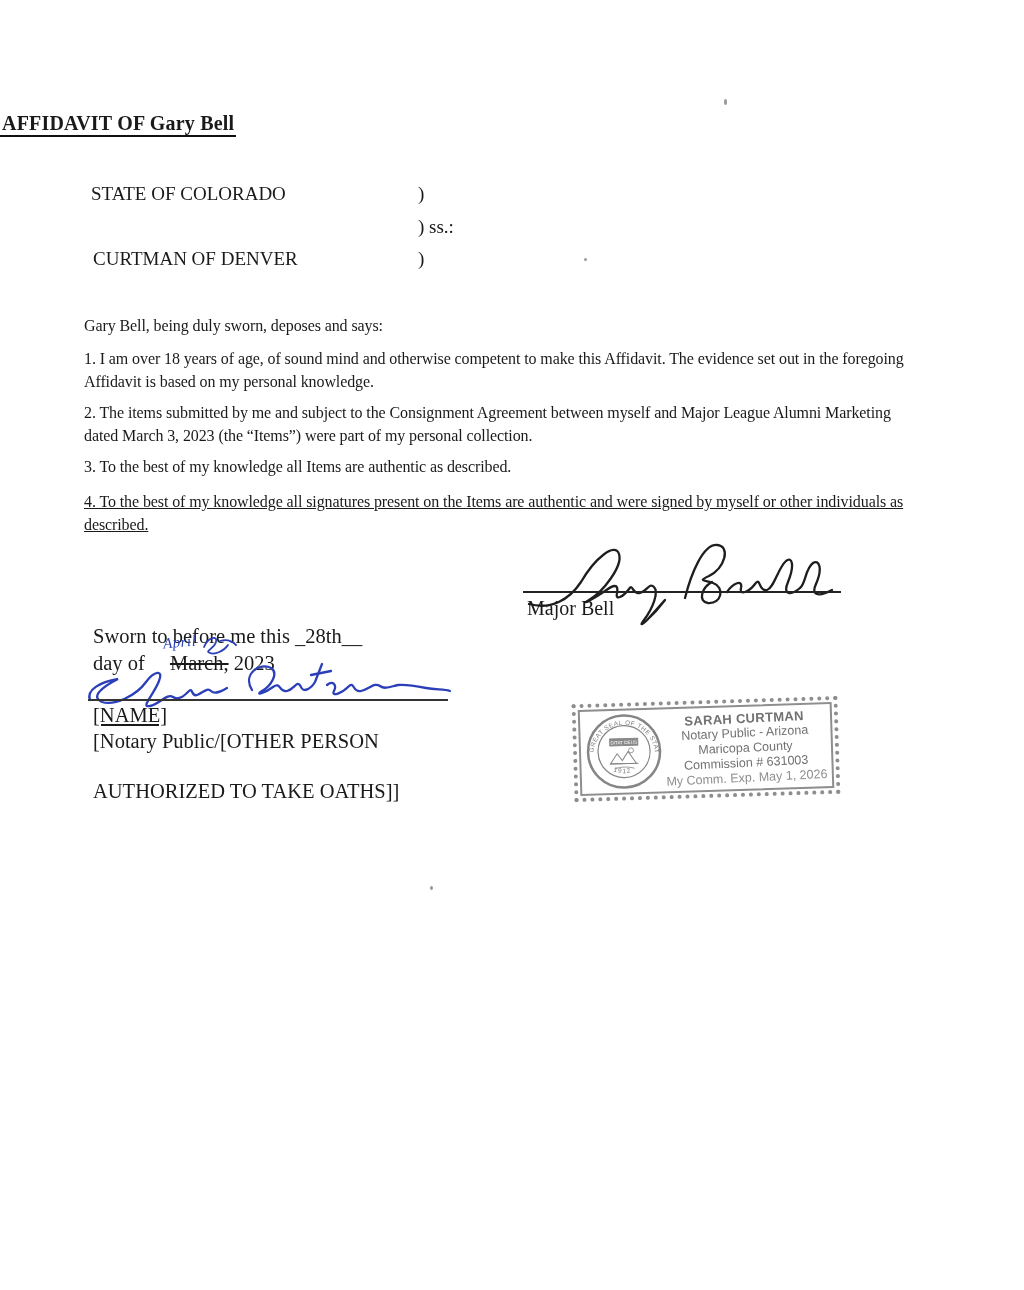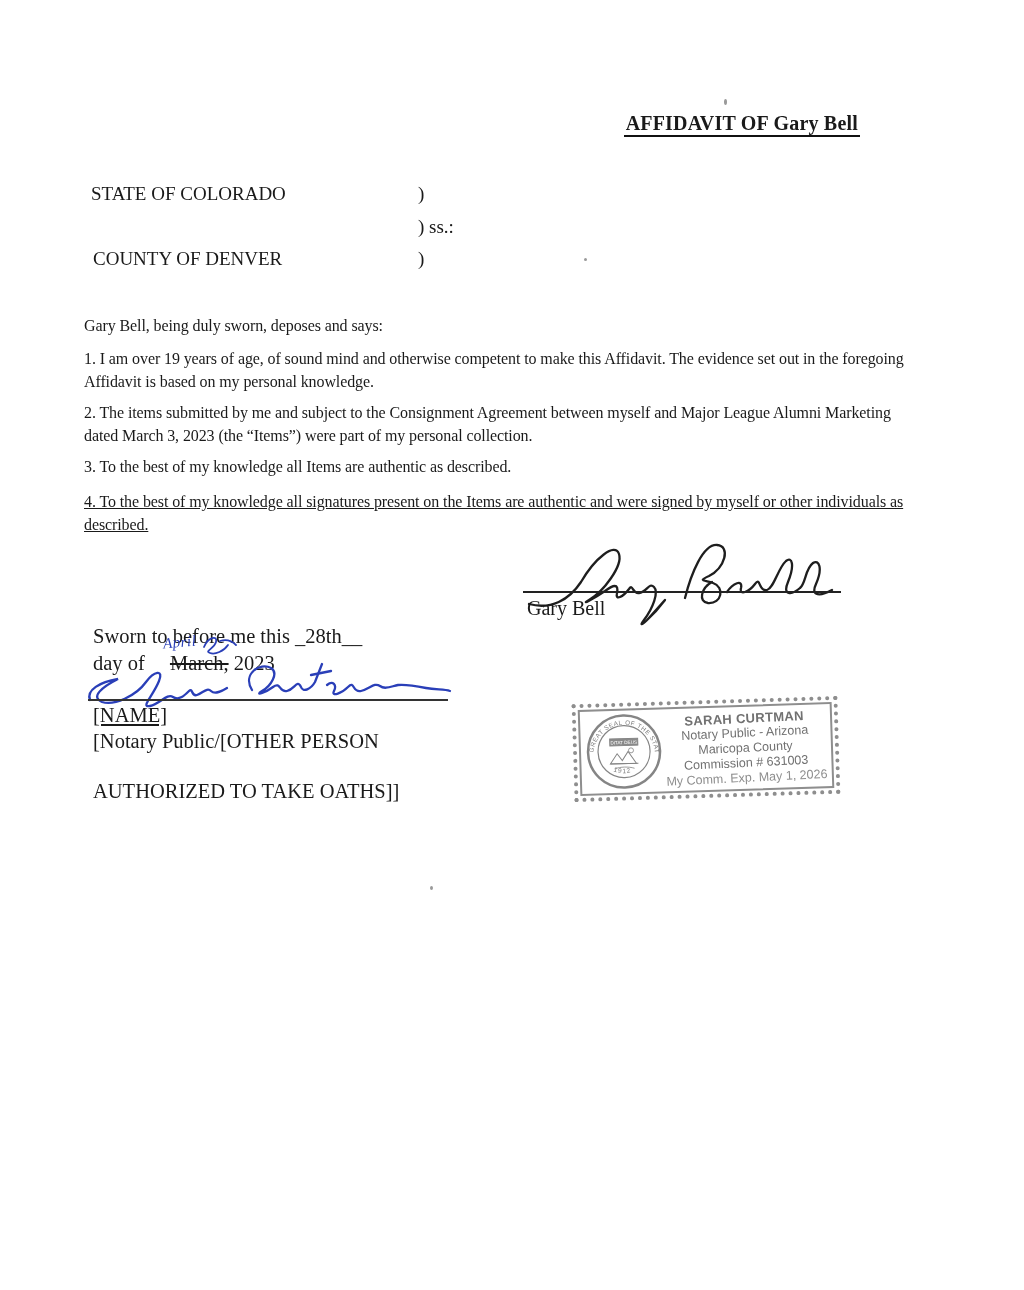--- a/index.html
+++ b/index.html
@@ -8,21 +8,21 @@
     position: relative;
     background: #ffffff;
     font-family: "Liberation Serif", serif;
     color: #1a1a1a;
     overflow: hidden;
   }
   .abs { position: absolute; }
 
   .doc-title {
     top: 112px; left: 0; width: 860px;
-    text-align: right;
+    text-align: left;
     font-size: 20px; font-weight: bold;
   }
   .doc-title span {
     border-bottom: 2px solid #111;
     padding: 0 2px 1px 2px;
     letter-spacing: 0.2px;
   }
 
   .venue { font-size: 19px; }
   .v-state  { top: 183px; left: 91px; }
@@ -103,38 +103,38 @@
 </head>
 <body>
 
 <div class="abs doc-title">
   <span>AFFIDAVIT OF Gary Bell</span>
 </div>
 
 <div class="abs venue v-state">STATE OF COLORADO</div>
 <div class="abs venue v-paren1">)</div>
 <div class="abs venue v-ss">) ss.:</div>
-<div class="abs venue v-county">COUNTY OF DENVER</div>
+<div class="abs venue v-county">CURTMAN OF DENVER</div>
 <div class="abs venue v-paren2">)</div>
 
 <div class="abs bodytext opening">Gary Bell, being duly sworn, deposes and says:</div>
-<div class="abs bodytext p1">1. I am over 19 years of age, of sound mind and otherwise competent to make this Affidavit. The evidence set out in the foregoing Affidavit is based on my personal knowledge.</div>
+<div class="abs bodytext p1">1. I am over 18 years of age, of sound mind and otherwise competent to make this Affidavit. The evidence set out in the foregoing Affidavit is based on my personal knowledge.</div>
 <div class="abs bodytext p2">2. The items submitted by me and subject to the Consignment Agreement between myself and Major League Alumni Marketing dated March 3, 2023 (the “Items”) were part of my personal collection.</div>
 <div class="abs bodytext p3">3. To the best of my knowledge all Items are authentic as described.</div>
 <div class="abs bodytext p4">4. To the best of my knowledge all signatures present on the Items are authentic and were signed by myself or other individuals as described.</div>
 
 <svg class="abs sig-gary-svg" width="330" height="92" viewBox="0 0 330 92" fill="none">
   <g stroke="#1e1e1e" stroke-width="2.3" stroke-linecap="round" fill="none">
     <path d="M14,66 C36,72 54,62 66,44 C80,20 100,4 104,16 C108,28 88,54 74,62 C64,68 80,60 90,53 C98,47 104,45 102,55 C100,63 108,59 114,51 C118,45 117,56 124,55 C132,54 134,44 139,49 C144,54 138,70 129,82 C120,94 138,78 150,62"></path>
     <path d="M170,60 C176,36 188,6 202,7 C216,8 210,30 194,38 C183,43 188,42 198,45 C210,49 207,66 193,65 C183,64 186,50 197,44"></path>
     <path d="M212,54 C218,45 228,41 226,50 C224,58 234,54 240,46 C246,38 243,54 252,52 C259,50 263,30 271,23 C277,18 280,27 273,44 C267,58 277,57 285,50 C291,45 290,31 298,25 C304,21 308,30 301,46 C295,59 306,58 317,52"></path>
   </g>
 </svg>
 <div class="abs sig-gary-line"></div>
-<div class="abs sig-gary-name">Gary Bell</div>
+<div class="abs sig-gary-name">Major Bell</div>
 
 <div class="abs jurat j-line1">Sworn to before me this _28th__</div>
 <div class="abs jurat j-line2"><span>day of </span><span class="struck">March,</span><span> 2023</span></div>
 
 <div class="abs hand-month">April</div>
 <svg class="abs hand-initials-svg" width="40" height="26" viewBox="0 0 40 26" fill="none">
   <g stroke="#2a3fb8" stroke-width="1.8" stroke-linecap="round" fill="none">
     <path d="M6,14 C10,4 20,2 18,9 C16,16 6,18 12,20 C17,22 26,18 30,12"></path>
     <path d="M22,8 C28,6 34,8 38,12"></path>
   </g>

